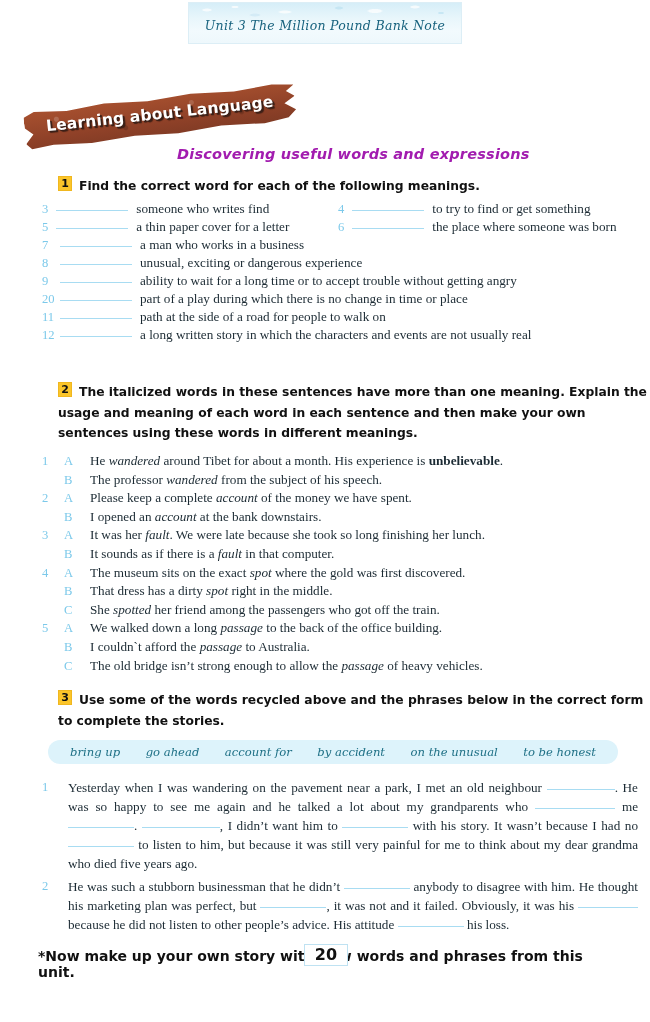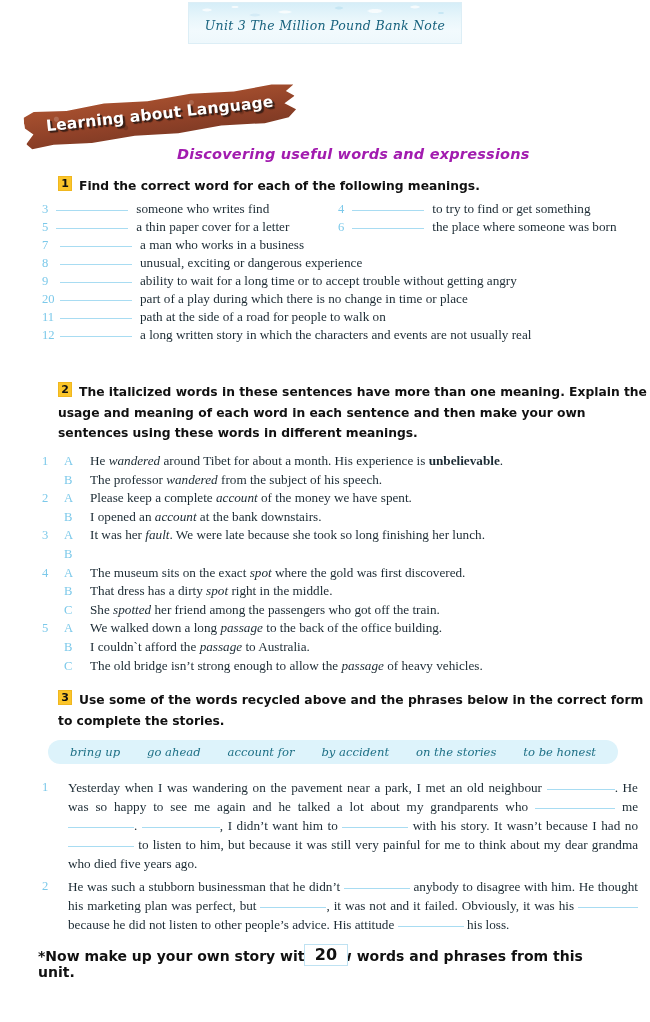--- a/index.html
+++ b/index.html
@@ -194,20 +194,21 @@
         <span class="stext">I opened an <i>account</i> at the bank downstairs.</span>
       </div>
       <div class="srow">
         <span class="snum">3</span>
         <span class="slet">A</span>
         <span class="stext">It was her <i>fault</i>. We were late because she took so long finishing her lunch.</span>
       </div>
       <div class="srow">
         <span class="snum"></span>
         <span class="slet">B</span>
+        <span class="stext">It sounds as if there is a <i>fault</i> in that computer.</span>
       </div>
       <div class="srow">
         <span class="snum">4</span>
         <span class="slet">A</span>
         <span class="stext">The museum sits on the exact <i>spot</i> where the gold was first discovered.</span>
       </div>
       <div class="srow">
         <span class="snum"></span>
         <span class="slet">B</span>
         <span class="stext">That dress has a dirty <i>spot</i> right in the middle.</span>
@@ -237,21 +238,21 @@
   <div class="ex" style="top:690px;">
     <span class="ex-num">3</span><span class="ex-txt">Use some of the words recycled above and the phrases below in the correct form to complete the stories.</span>
   </div>
 
   <div class="phrasebox">
     <div class="inner">
         <span class="phrase">bring up</span>
         <span class="phrase">go ahead</span>
         <span class="phrase">account for</span>
         <span class="phrase">by accident</span>
-        <span class="phrase">on the stories</span>
+        <span class="phrase">on the unusual</span>
         <span class="phrase">to be honest</span>
       </div>
   </div>
 
   <div class="stories">
       <div class="story">
         <span class="snum2">1</span>
         <div class="sbody">Yesterday when I was wandering on the pavement near a park, I met an old neighbour <span class="blank" style="width:68px"></span>. He was so happy to see me again and he talked a lot about my grandparents who <span class="blank" style="width:80px"></span> me <span class="blank" style="width:66px"></span>. <span class="blank" style="width:78px"></span>, I didn’t want him to <span class="blank" style="width:66px"></span> with his story. It wasn’t because I had no <span class="blank" style="width:66px"></span> to listen to him, but because it was still very painful for me to think about my dear grandma who died five years ago.</div>
       </div>
       <div class="story">

